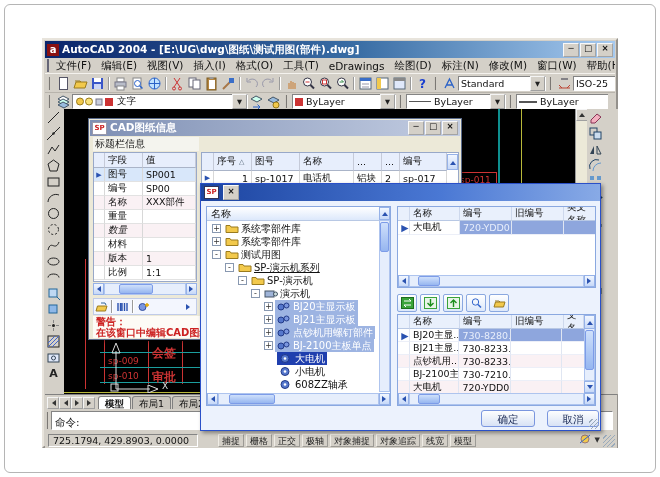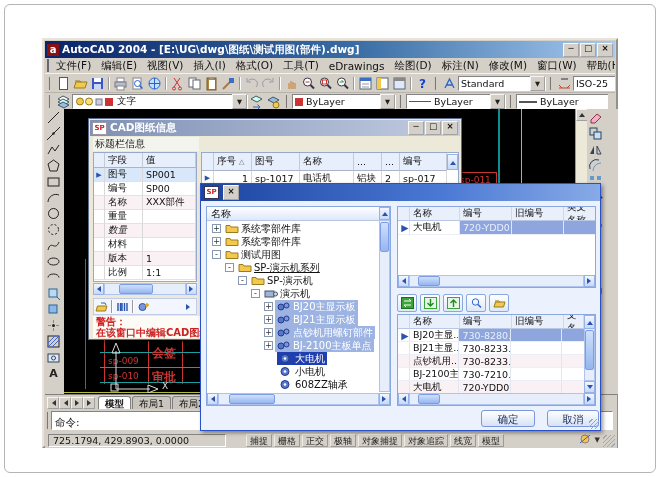--- a/index.html
+++ b/index.html
@@ -564,21 +564,21 @@
     </div>
 
     <div id="cmd" class="abs">
       <div class="abs" style="left:1px;top:3px;width:3px;height:17px;border-left:2px ridge #cfcbc3;"></div>
       <div id="cmdbox" class="abs nowrap">
         <span>命令:</span>
       </div>
     </div>
 
     <div id="statusbar" class="abs flex nowrap">
-      <span class="scell" style="width:178px;margin-left:3px;font-size:9.5px;">725.1794, 429.8903, 0.0000</span>
+      <span class="scell" style="width:150px;margin-left:3px;font-size:9.5px;">725.1794, 429.8903, 0.0000</span>
       <span style="width:18px;"></span>
       <span class="toggle">捕捉</span>
       <span class="toggle">栅格</span>
       <span class="toggle">正交</span>
       <span class="toggle">极轴</span>
       <span class="toggle">对象捕捉</span>
       <span class="toggle">对象追踪</span>
       <span class="toggle">线宽</span>
       <span class="toggle">模型</span>
       <span style="flex:1;"></span>

